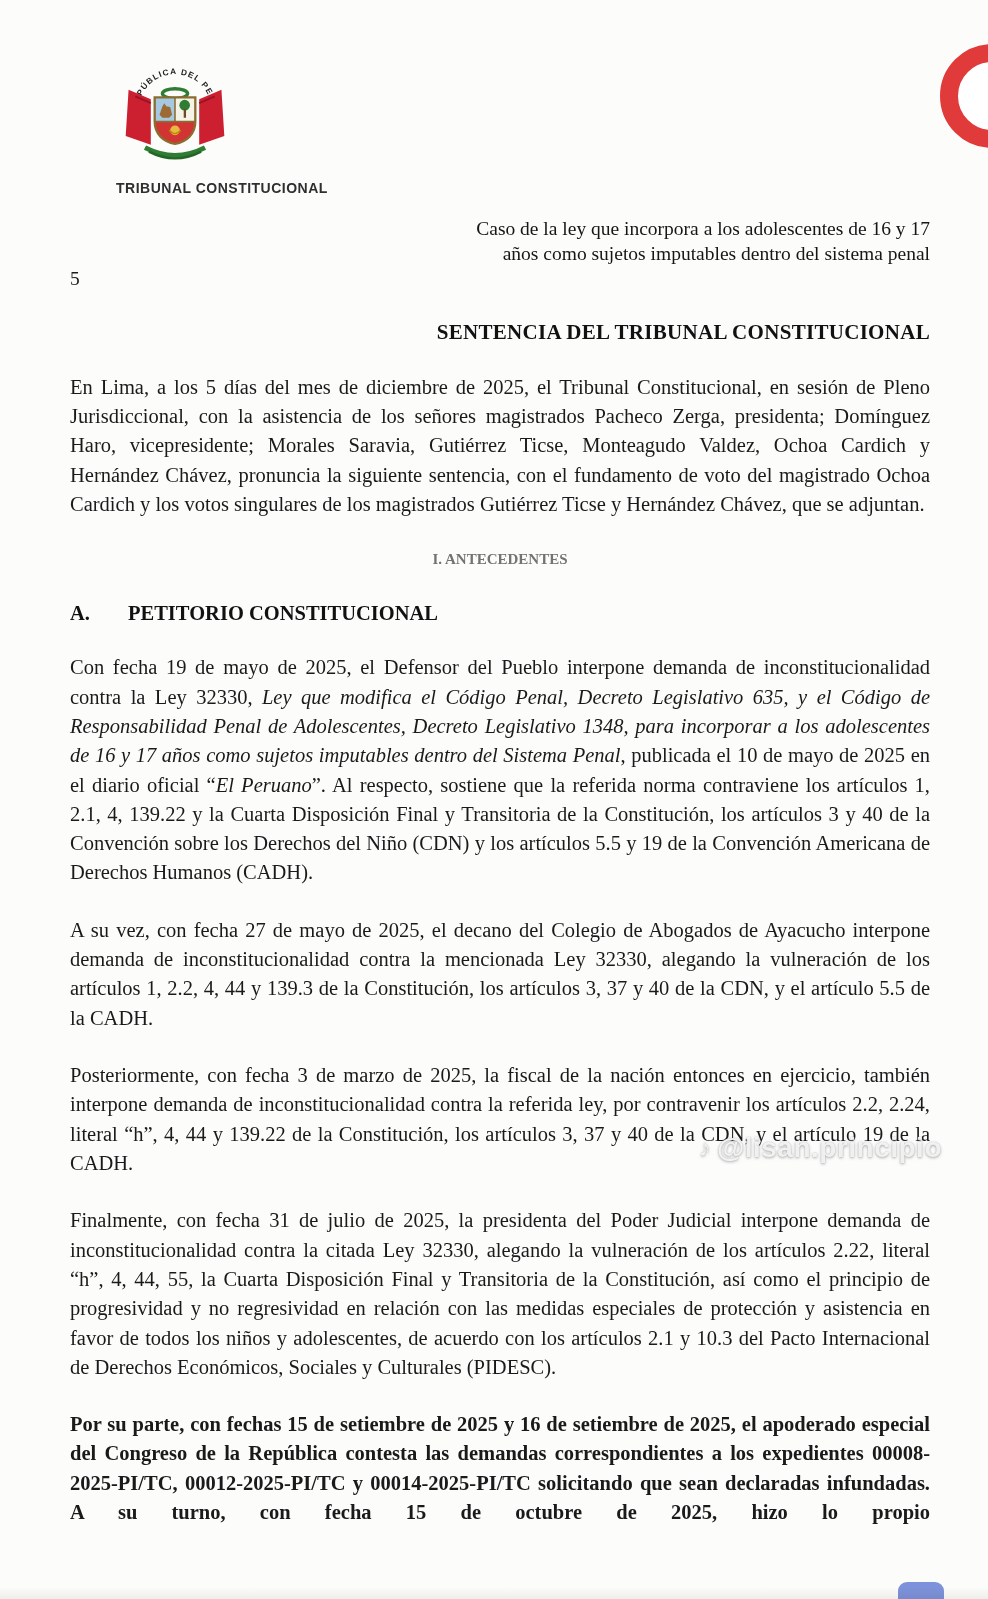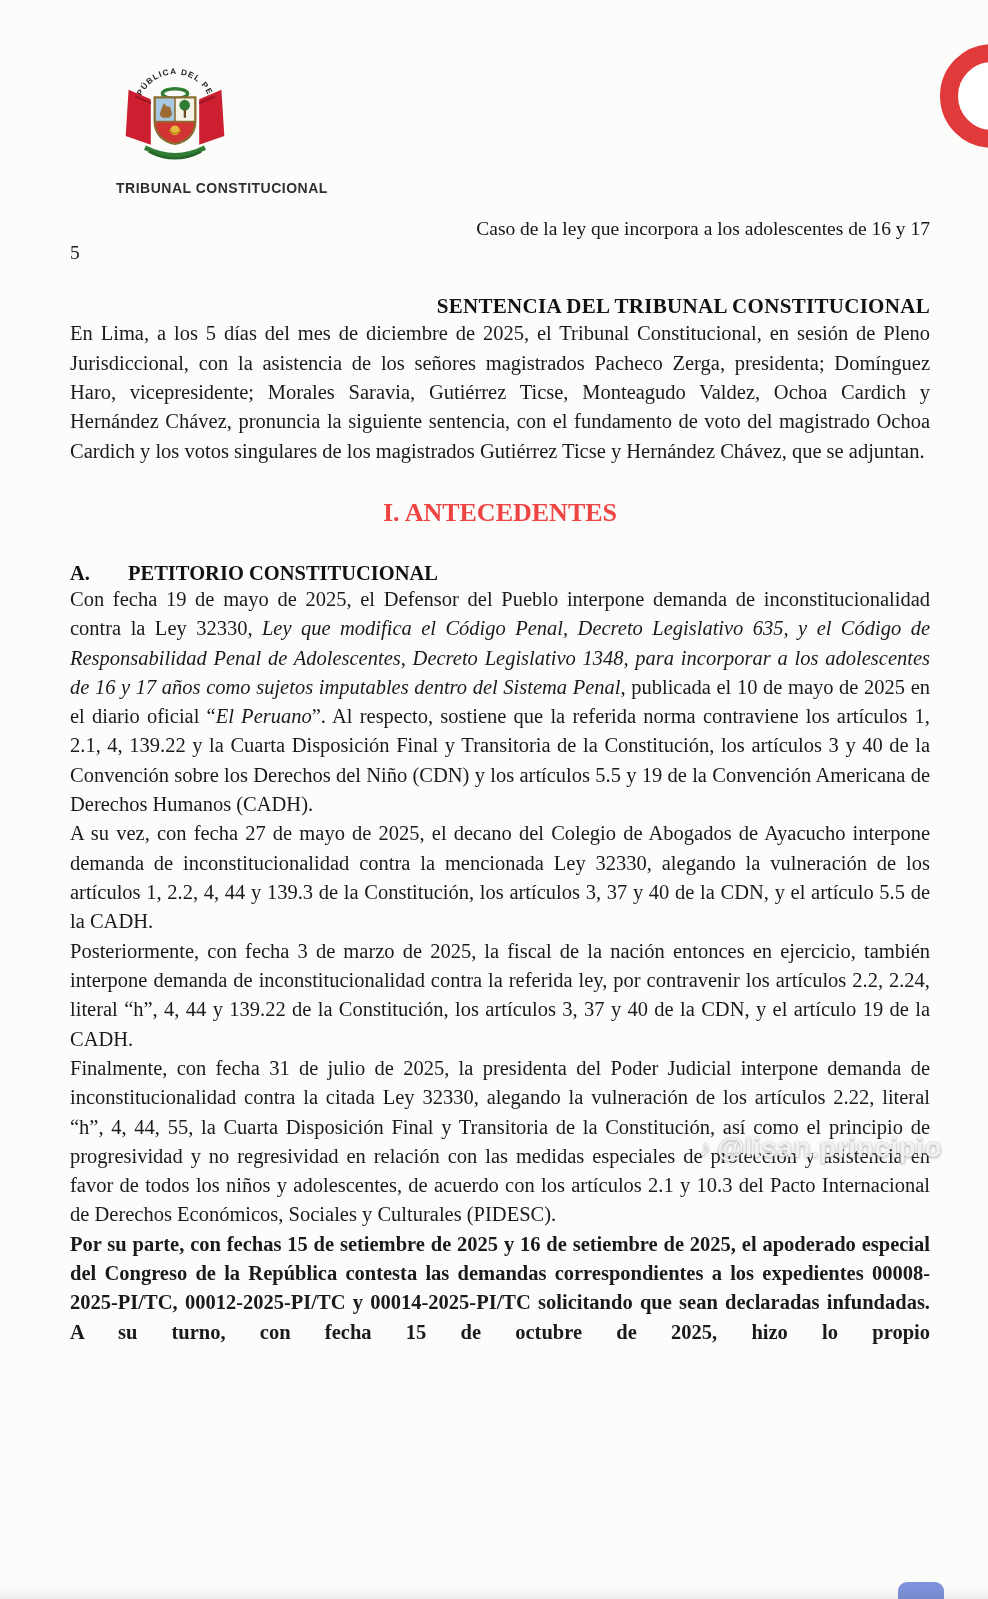--- a/index.html
+++ b/index.html
@@ -61,31 +61,32 @@
     font-size:21px;
     letter-spacing:0.3px;
     margin-top:30px;
     color:#111;
   }
 
   p.body {
     font-size:20.5px;
     line-height:1.43;
     text-align:justify;
+    margin-top:28px;
     color:#1a1a1a;
   }
   p.body em { font-style:italic; }
   p.continued { text-align-last:justify;font-weight:bold; }
 
   .section-heading {
     text-align:center;
     font-weight:bold;
-    font-size:26px;
+    font-size:15px;
     margin-top:32px;
-    color:#ef4444;
+    color:#737373;
   }
 
   .subsection {
     display:flex;
     font-weight:bold;
     font-size:20.5px;
     margin-top:34px;
     color:#111;
   }
   .subsection .sub-label { width:58px; flex:0 0 auto; }
@@ -180,20 +181,21 @@
 
       <path d="M30 100 Q61 116 92 100" stroke="#2f7d32" stroke-width="5" fill="none"></path>
       <path d="M34 104 Q61 118 88 104" stroke="#256628" stroke-width="2.5" fill="none"></path>
     </svg>
     <div class="institution">TRIBUNAL CONSTITUCIONAL</div>
   </div>
 
   <div class="caption-row">
     <div class="caption">
       <div>Caso de la ley que incorpora a los adolescentes de 16 y 17</div>
+      <div>años como sujetos imputables dentro del sistema penal</div>
     </div>
     <div class="caption-divider"></div>
     <div class="pageno">5</div>
   </div>
 
   <div class="doc-title">SENTENCIA DEL TRIBUNAL CONSTITUCIONAL</div>
 
   <p class="body">En Lima, a los 5 días del mes de diciembre de 2025, el Tribunal Constitucional, en sesión de Pleno Jurisdiccional, con la asistencia de los señores magistrados Pacheco Zerga, presidenta; Domínguez Haro, vicepresidente; Morales Saravia, Gutiérrez Ticse, Monteagudo Valdez, Ochoa Cardich y Hernández Chávez, pronuncia la siguiente sentencia, con el fundamento de voto del magistrado Ochoa Cardich y los votos singulares de los magistrados Gutiérrez Ticse y Hernández Chávez, que se adjuntan.</p>
 
   <div class="section-heading">I. ANTECEDENTES</div>

